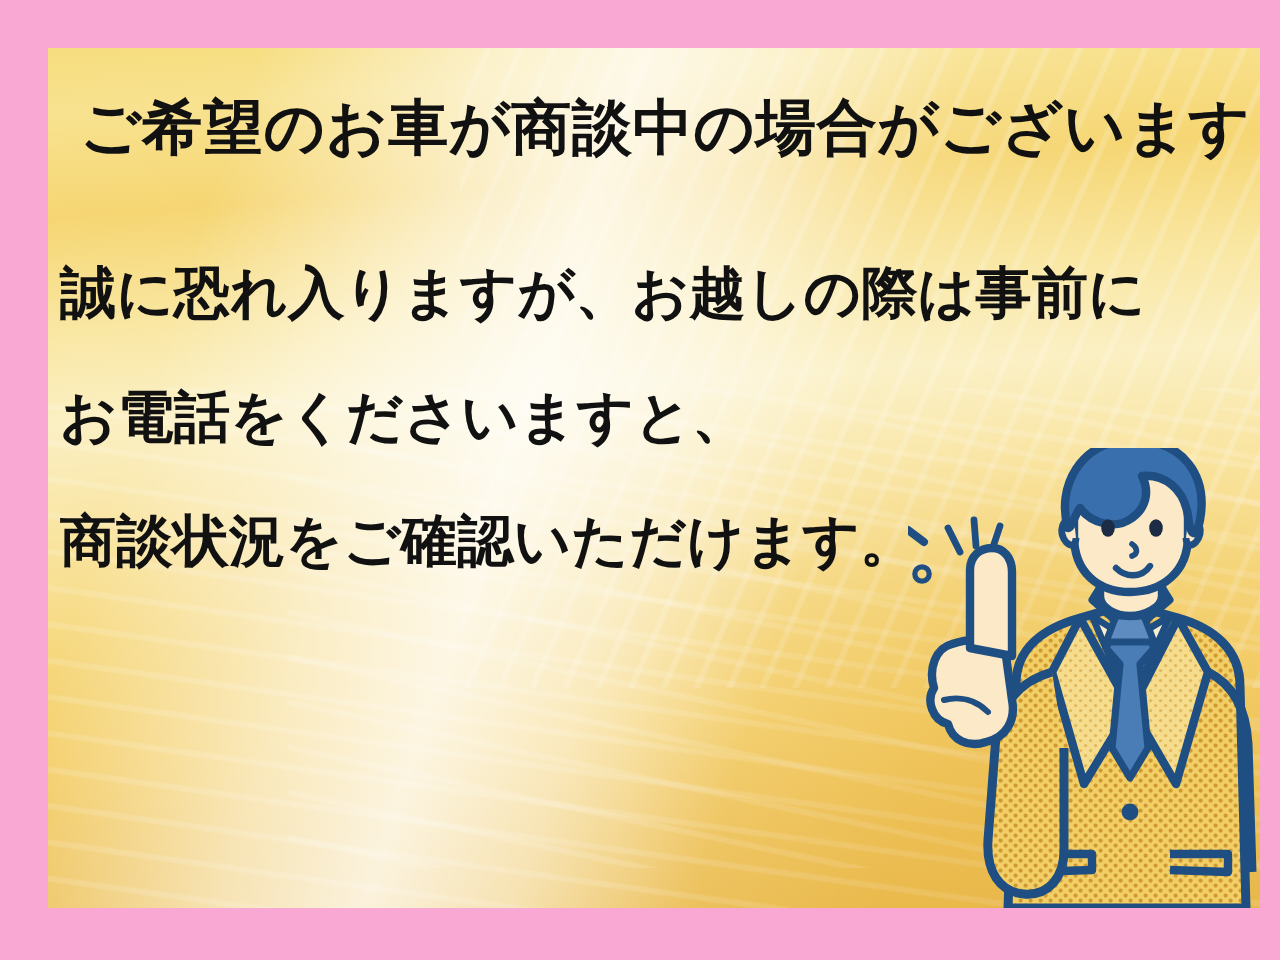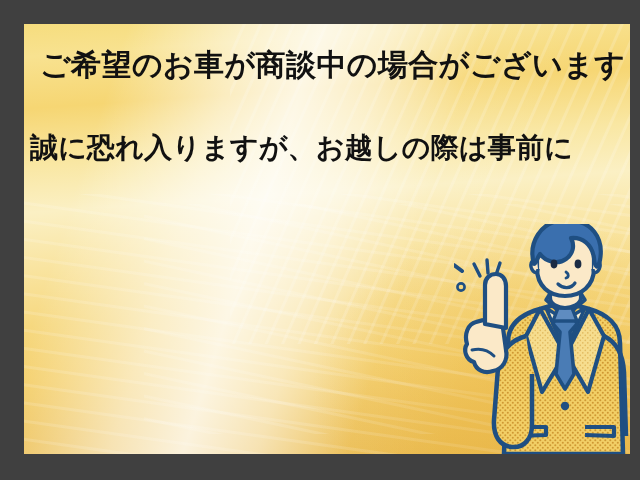--- a/index.html
+++ b/index.html
@@ -11,21 +11,21 @@
     width: 640px;
     height: 480px;
     overflow: hidden;
     font-family: "Liberation Sans", "DejaVu Sans", sans-serif;
   }
 
   #banner {
     position: relative;
     width: 640px;
     height: 480px;
-    background: #404040;
+    background: #f9a8d4;
   }
 
   
   #panel {
     position: absolute;
     left: 24px;
     top: 24px;
     width: 606px;
     height: 430px;
     overflow: hidden;
@@ -169,20 +169,22 @@
 
     <div class="rays-tr"></div>
     <div class="rays-mid"></div>
     <div class="rays-bl"></div>
     <div class="glow-br"></div>
 
     <div id="headline">ご希望のお車が商談中の場合がございます</div>
 
     <div id="body-lines">
       <div class="body-line">誠に恐れ入りますが、お越しの際は事前に</div>
+      <div class="body-line">お電話をくださいますと、</div>
+      <div class="body-line">商談状況をご確認いただけます。</div>
     </div>
 
     <div id="person">
       <svg width="185" height="230" viewBox="0 0 185 230" xmlns="http://www.w3.org/2000/svg">
         <defs>
           <pattern id="halftone" width="5" height="5" patternUnits="userSpaceOnUse">
             <rect width="5" height="5" fill="#f2cf66"></rect>
             <circle cx="1.3" cy="1.3" r="1.05" fill="#c98f2a" opacity="0.85"></circle>
             <circle cx="3.8" cy="3.8" r="1.05" fill="#c98f2a" opacity="0.85"></circle>
           </pattern>

